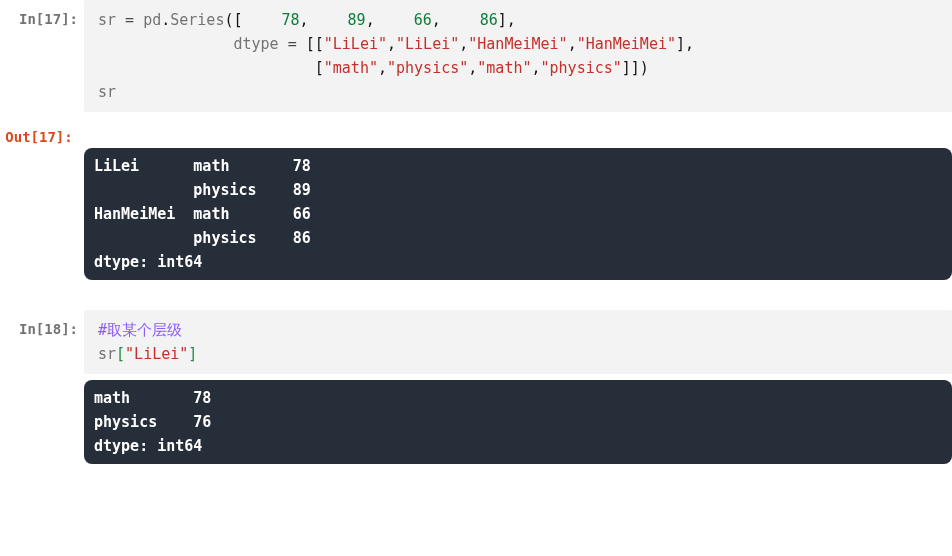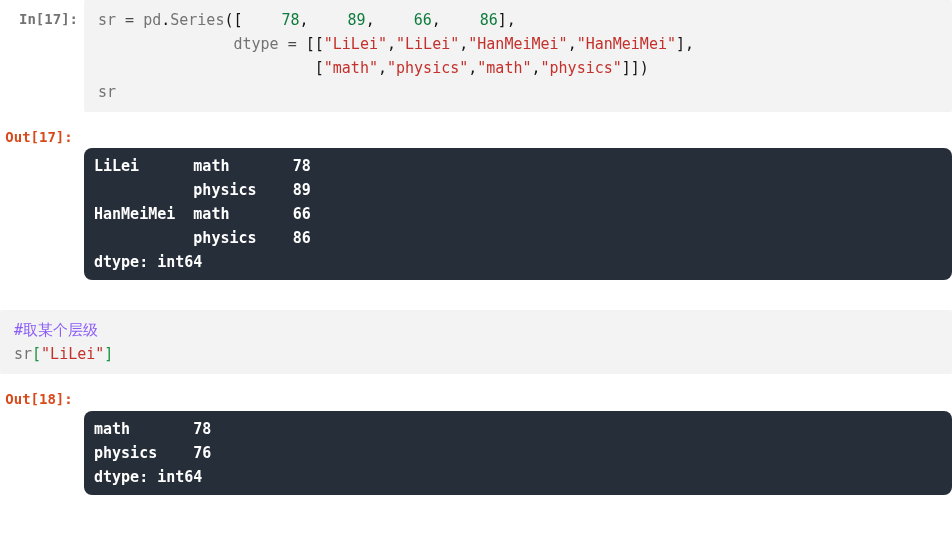--- a/index.html
+++ b/index.html
@@ -72,26 +72,26 @@
   <div class="output-dark" id="out-0">LiLei      math       78
            physics    89
 HanMeiMei  math       66
            physics    86
 dtype: int64</div>
 </div>
 
 <div class="spacer-lg"></div>
 
 <div class="cell">
+  <div class="prompt prompt-in">In[18]:</div>
   <div class="input-area" id="code-1"><span class="tok-comm">#取某个层级</span>
 <span class="tok-name">sr</span><span class="tok-idx">[</span><span class="tok-str">"LiLei"</span><span class="tok-idx">]</span></div>
 </div>
 <div class="spacer-sm"></div>
 <div class="cell">
-  <div class="prompt prompt-out">Out[18]:</div>
   <div style="flex:1;"></div>
 </div>
 <div class="cell">
   <div class="prompt"></div>
   <div class="output-dark" id="out-1">math       78
 physics    76
 dtype: int64</div>
 </div>
 
 </body></html>

